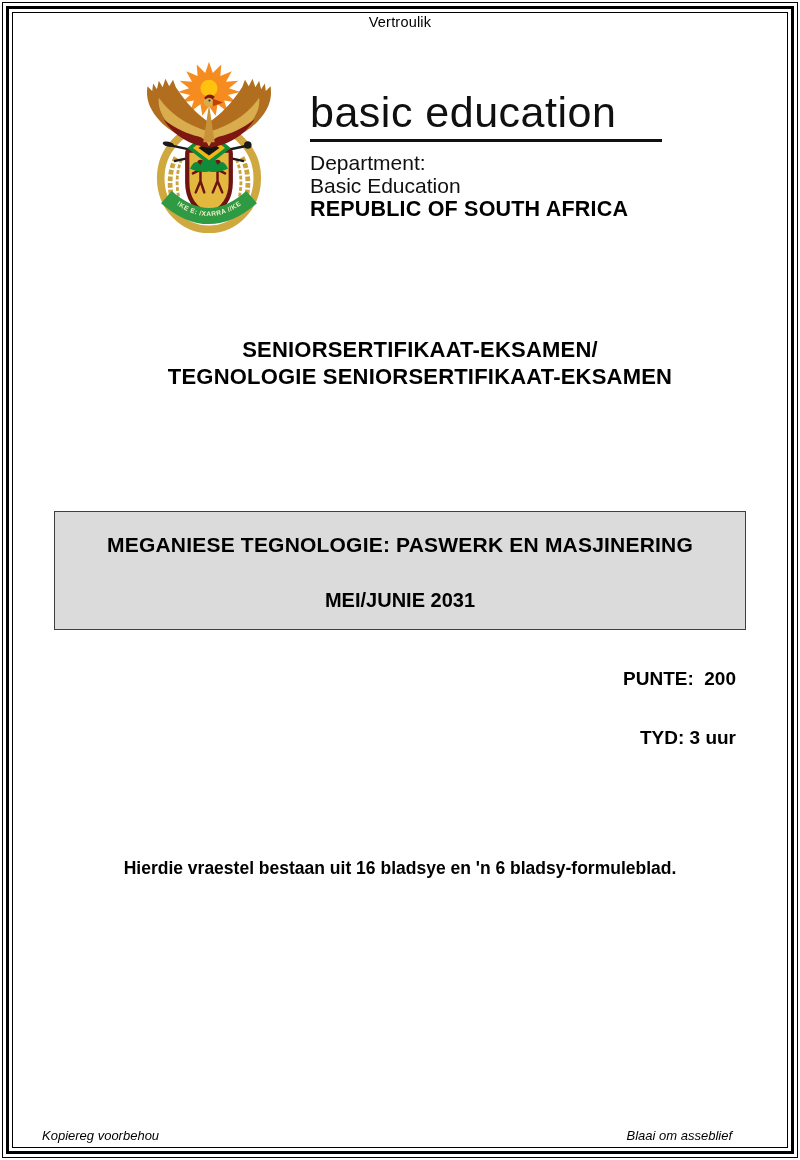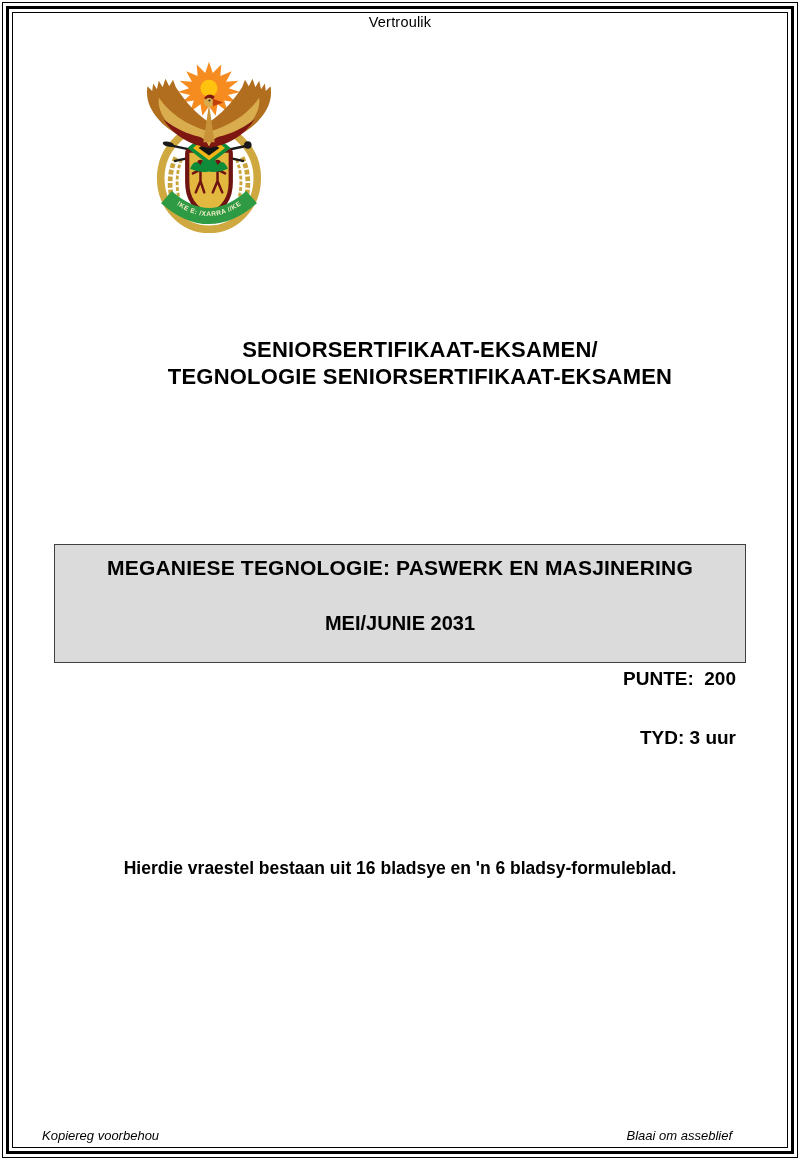--- a/index.html
+++ b/index.html
@@ -21,21 +21,21 @@
   .brand-rule{width:352px;height:3px;background:#111;margin-top:5px;}
   .dept-line{font-size:21px;line-height:23px;color:#101010;}
   .dept-line.first{margin-top:9px;}
   .country{font-size:21.5px;line-height:24px;font-weight:bold;letter-spacing:0.2px;color:#000;}
 
   .exam-title{position:absolute;top:336px;left:0;width:100%;text-align:center;
     font-weight:bold;font-size:22px;line-height:27px;letter-spacing:0.2px;margin-left:20px;}
 
   .subject-box{position:absolute;left:54px;top:511px;width:692px;height:119px;
     background:#dbdbdb;border:1px solid #404040;text-align:center;box-sizing:border-box;
-    padding-top:11px;margin-top:33px;}
+    padding-top:21px;}
   .subject{font-weight:bold;font-size:21px;letter-spacing:0.2px;}
   .session{font-weight:bold;font-size:20px;margin-top:32px;}
 
   .marks-block{position:absolute;top:668px;right:64px;text-align:right;}
   .marks-line{font-weight:bold;font-size:19px;white-space:pre;}
   .marks-line.time{margin-top:37px;}
 
   .note{position:absolute;top:851px;left:0;width:100%;text-align:center;
     font-weight:bold;font-size:17.5px;margin-top:7px;}
 
@@ -103,20 +103,27 @@
       <path d="M79,42 L90,46 L79,50 Z" fill="#C2410B"></path>
       <circle cx="75.5" cy="44" r="1.1" fill="#222"></circle>
 
       <path d="M30,146 Q75,186 120,146" fill="none" stroke="#2E9B44" stroke-width="17"></path>
       <text font-size="7" font-weight="bold" fill="#F5ECC8" letter-spacing="0.5">
         <textPath href="#mottoPath" startOffset="50%" text-anchor="middle">!KE E: /XARRA //KE</textPath>
       </text>
     </svg>
   </div>
 
+  <div class="dept-block">
+    <div class="brand">basic education</div>
+    <div class="brand-rule"></div>
+    <div class="dept-line first">Department:</div>
+    <div class="dept-line">Basic Education</div>
+    <div class="country">REPUBLIC OF SOUTH AFRICA</div>
+  </div>
 
   <div class="exam-title">
     <div>SENIORSERTIFIKAAT-EKSAMEN/</div>
     <div>TEGNOLOGIE SENIORSERTIFIKAAT-EKSAMEN</div>
   </div>
 
   <div class="subject-box">
     <div class="subject">MEGANIESE TEGNOLOGIE: PASWERK EN MASJINERING</div>
     <div class="session">MEI/JUNIE 2031</div>
   </div>

